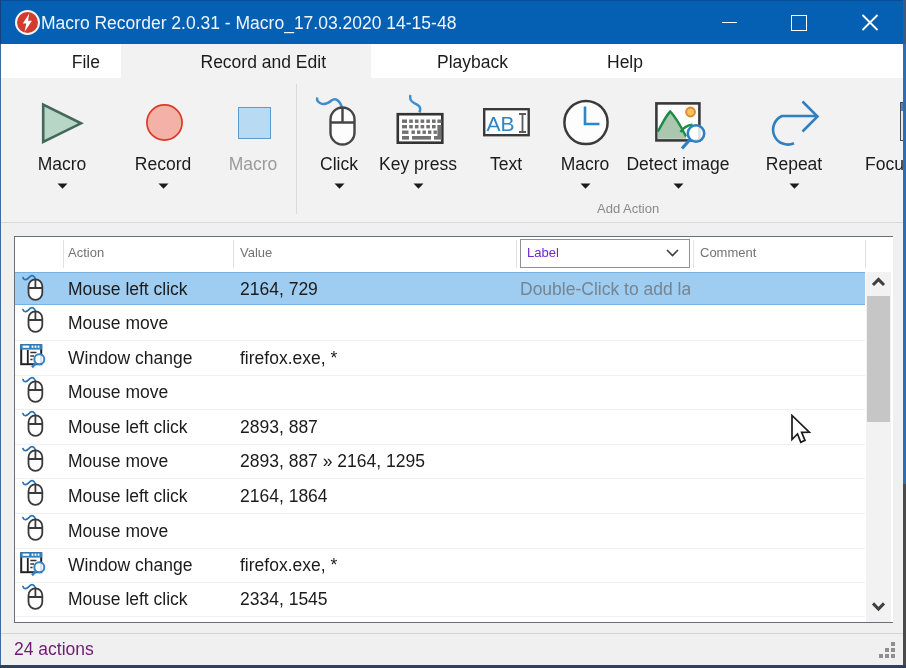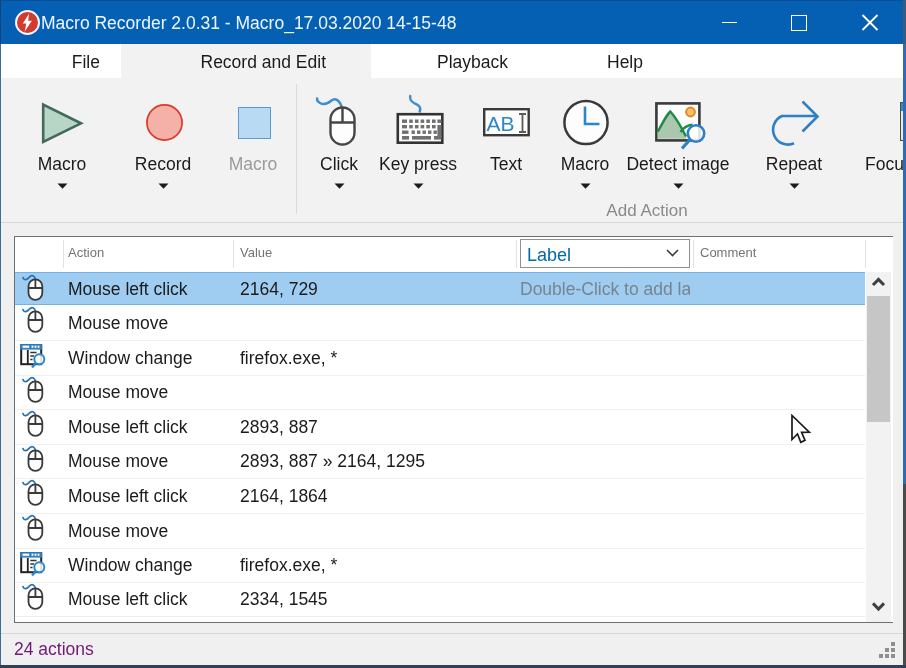--- a/index.html
+++ b/index.html
@@ -162,36 +162,36 @@
 <div class="abs darr" style="left:668px">
     <svg width="11" height="6">
       <path d="M0.5 0.5 L10.5 0.5 L5.5 5.8 Z" fill="#1b1b1b"></path>
     </svg>
   </div>
 <div class="abs darr" style="left:784px">
     <svg width="11" height="6">
       <path d="M0.5 0.5 L10.5 0.5 L5.5 5.8 Z" fill="#1b1b1b"></path>
     </svg>
   </div>
-<div class="abs" style="left:597px;top:201px;width:100px;height:22px;font-size:17px;color:#8a8a8a;text-align:center">Add Action</div>
+<div class="abs" style="left:597px;top:201px;width:100px;height:22px;font-size:13px;color:#8a8a8a;">Add Action</div>
 
 <div class="abs content"></div>
 <div class="abs table"></div>
 
 <div class="abs hsep" style="left:63px"></div>
 <div class="abs hsep" style="left:233px"></div>
 <div class="abs hsep" style="left:516px"></div>
 <div class="abs hsep" style="left:693px"></div>
 <div class="abs hsep" style="left:865px"></div>
 <div class="abs htext" style="left:68px">Action</div>
 <div class="abs htext" style="left:240px">Value</div>
 <div class="abs htext" style="left:700px">Comment</div>
 
 <div class="abs" style="left:520px;top:239px;width:170px;height:29px;background:#ffffff;border:1px solid #919191"></div>
-<div class="abs" style="left:527px;top:245px;font-size:18px;color:#0369a1">Label</div>
+<div class="abs" style="left:527px;top:245px;font-size:13px;color:#6d28d9">Label</div>
 <svg class="abs" style="left:666px;top:249px" width="13" height="8">
     <path d="M1 1 L6.5 6.5 L12 1" fill="none" stroke="#3b3b3b" stroke-width="1.6"></path>
   </svg>
 <div id="rows">
     <div class="abs row" style="top:272px;height:33px;background:#9fccf1;border-top:1px solid #74b2e4;border-bottom:1px solid #74b2e4;">
       <svg width="28" height="28" viewBox="0 0 28 28" style="position:absolute;left:5px;top:1px">
 <path d="M15.5 5.2 C14.5 1.8 12.3 0.8 10.5 2.2 C8.8 3.6 7.3 5.9 5.3 5.7 C3.8 5.5 2.8 4.3 3.1 2.9" fill="none" stroke="#2573b4" stroke-width="1.7"></path>
 <rect x="8.5" y="5.3" width="13.8" height="20.5" rx="6.9" fill="#fdfdfd" stroke="#3a3a3a" stroke-width="1.8"></rect>
 <path d="M15.4 5.3 L15.4 14 M8.5 14 L22.3 14" stroke="#3a3a3a" stroke-width="1.8"></path>
 </svg>

